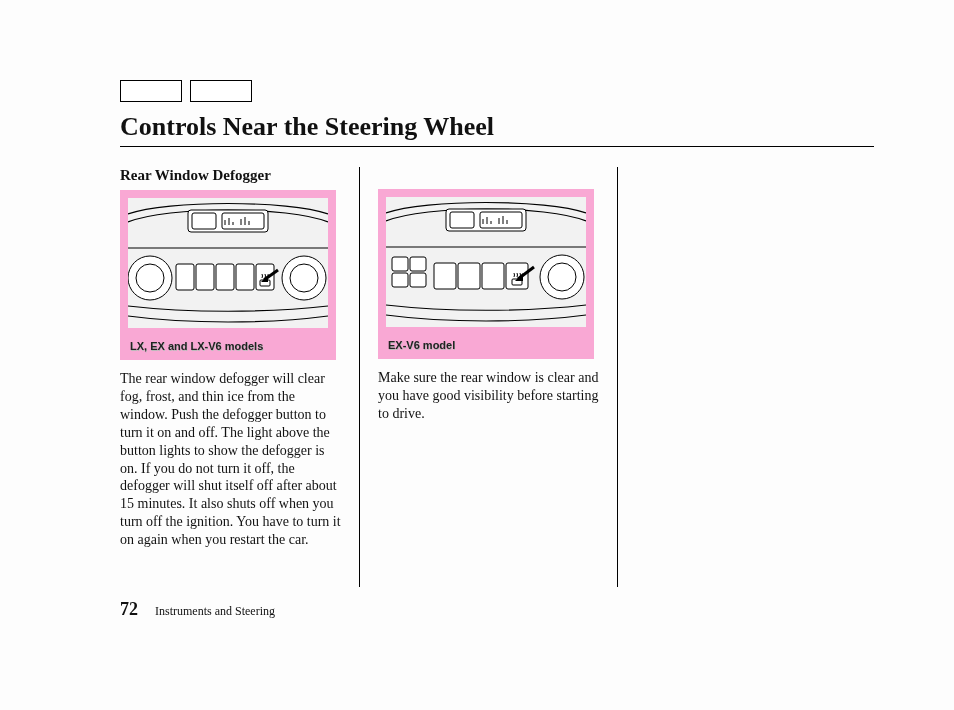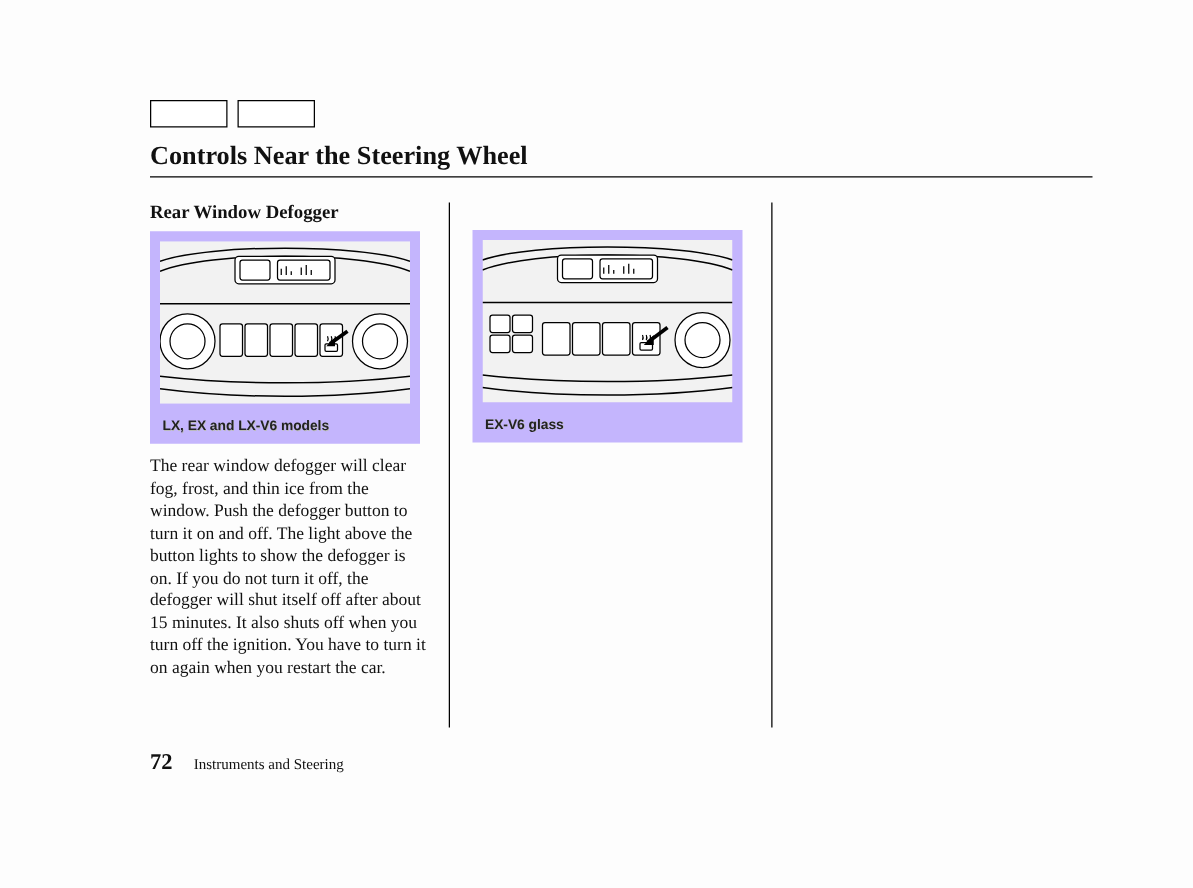--- a/index.html
+++ b/index.html
@@ -25,21 +25,21 @@
     margin-bottom: 10px;
   }
   .top-boxes .box {
     width: 60px;
     height: 20px;
     border: 1.5px solid #000;
     background: #fff;
   }
   .page-title {
     font-weight: bold;
-    font-size: 21px;
+    font-size: 26px;
     margin-bottom: 4px;
   }
   .rule {
     border: none;
     border-top: 1px solid #000;
     margin: 0 0 20px 0;
   }
   .columns {
     display: flex;
     height: 420px;
@@ -56,21 +56,21 @@
   .col.col3 {
     flex: 0 0 230px;
     padding-right: 0;
   }
   .subheading {
     font-weight: bold;
     font-size: 15px;
     margin-bottom: 6px;
   }
   .figure {
-    background: #c4b5fd;
+    background: #f9a8d4;
     width: 216px;
     height: 170px;
     position: relative;
     margin-bottom: 10px;
   }
   .dash-illus {
     position: absolute;
     left: 8px;
     top: 8px;
     width: 200px;
@@ -205,23 +205,24 @@
           <g stroke="#000" stroke-width="1" fill="none">
             <rect x="126" y="82" width="10" height="6" rx="1"></rect>
             <path d="M128 80 q1 -2 0 -4"></path>
             <path d="M131 80 q1 -2 0 -4"></path>
             <path d="M134 80 q1 -2 0 -4"></path>
           </g>
 
           <path d="M148 70 L132 82" stroke="#000" stroke-width="3"></path>
           <polygon points="129,84 137,84 137,76" fill="#000"></polygon>
         </svg>
-        <div class="caption">EX-V6 glass</div>
+        <div class="caption">EX-V6 model</div>
       </div>
 
+      <div class="body-text">Make sure the rear window is clear and you have good visibility before starting to drive.</div>
     </div>
 
 
   </div>
 
   <div class="footer">
     <span class="pnum">72</span>
     <span>Instruments and Steering</span>
   </div>
 

